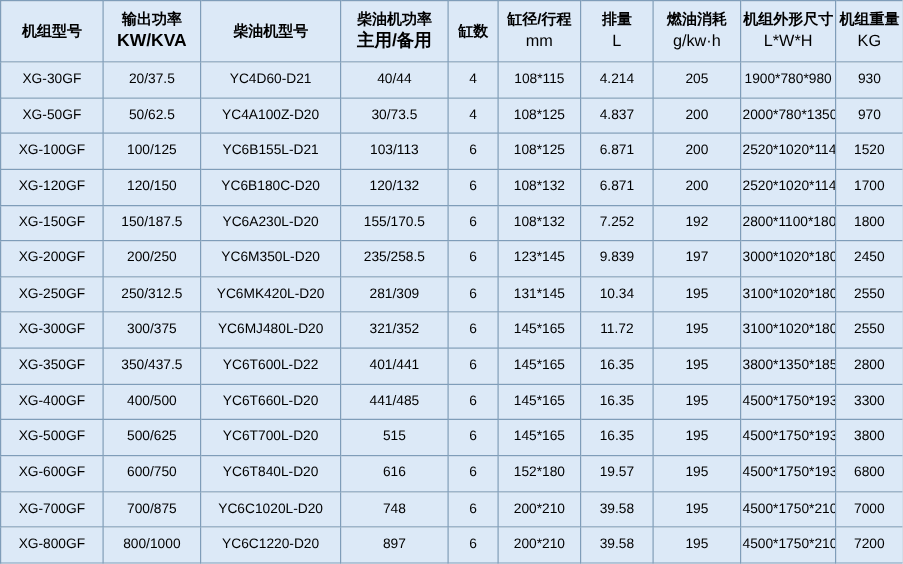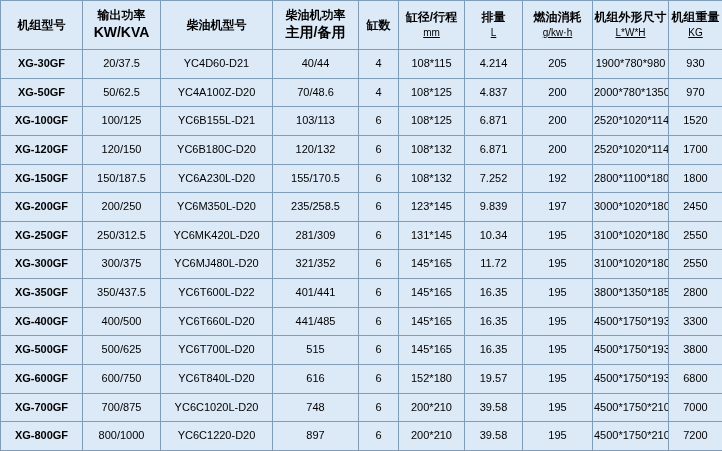--- a/index.html
+++ b/index.html
@@ -32,36 +32,35 @@
   }
   #spec-table thead th {
     background: #dce9f7;
     font-weight: bold;
     font-size: 12px;
     height: 48px;
   }
   #spec-table thead th .sub {
     display: block;
     font-weight: normal;
-    font-size: 10px;
+    font-size: 13px;
     margin-top: 2px;
-    text-decoration: underline;
   }
   #spec-table thead th .sub2 {
     display: block;
     font-weight: bold;
     font-size: 14px;
     margin-top: 1px;
   }
   #spec-table tbody td {
     background: #dce9f7;
     height: 25px;
   }
   #spec-table tbody td.model {
-    font-weight: bold;
+    font-weight: normal;
   }
   col.c0 { width: 82px; }
   col.c1 { width: 78px; }
   col.c2 { width: 112px; }
   col.c3 { width: 86px; }
   col.c4 { width: 40px; }
   col.c5 { width: 66px; }
   col.c6 { width: 58px; }
   col.c7 { width: 70px; }
   col.c8 { width: 76px; }
@@ -134,21 +133,21 @@
         <td>108*115</td>
         <td>4.214</td>
         <td>205</td>
         <td>1900*780*980</td>
         <td>930</td>
       </tr>
       <tr>
         <td class="model">XG-50GF</td>
         <td>50/62.5</td>
         <td>YC4A100Z-D20</td>
-        <td>70/48.6</td>
+        <td>30/73.5</td>
         <td>4</td>
         <td>108*125</td>
         <td>4.837</td>
         <td>200</td>
         <td>2000*780*1350</td>
         <td>970</td>
       </tr>
       <tr>
         <td class="model">XG-100GF</td>
         <td>100/125</td>

